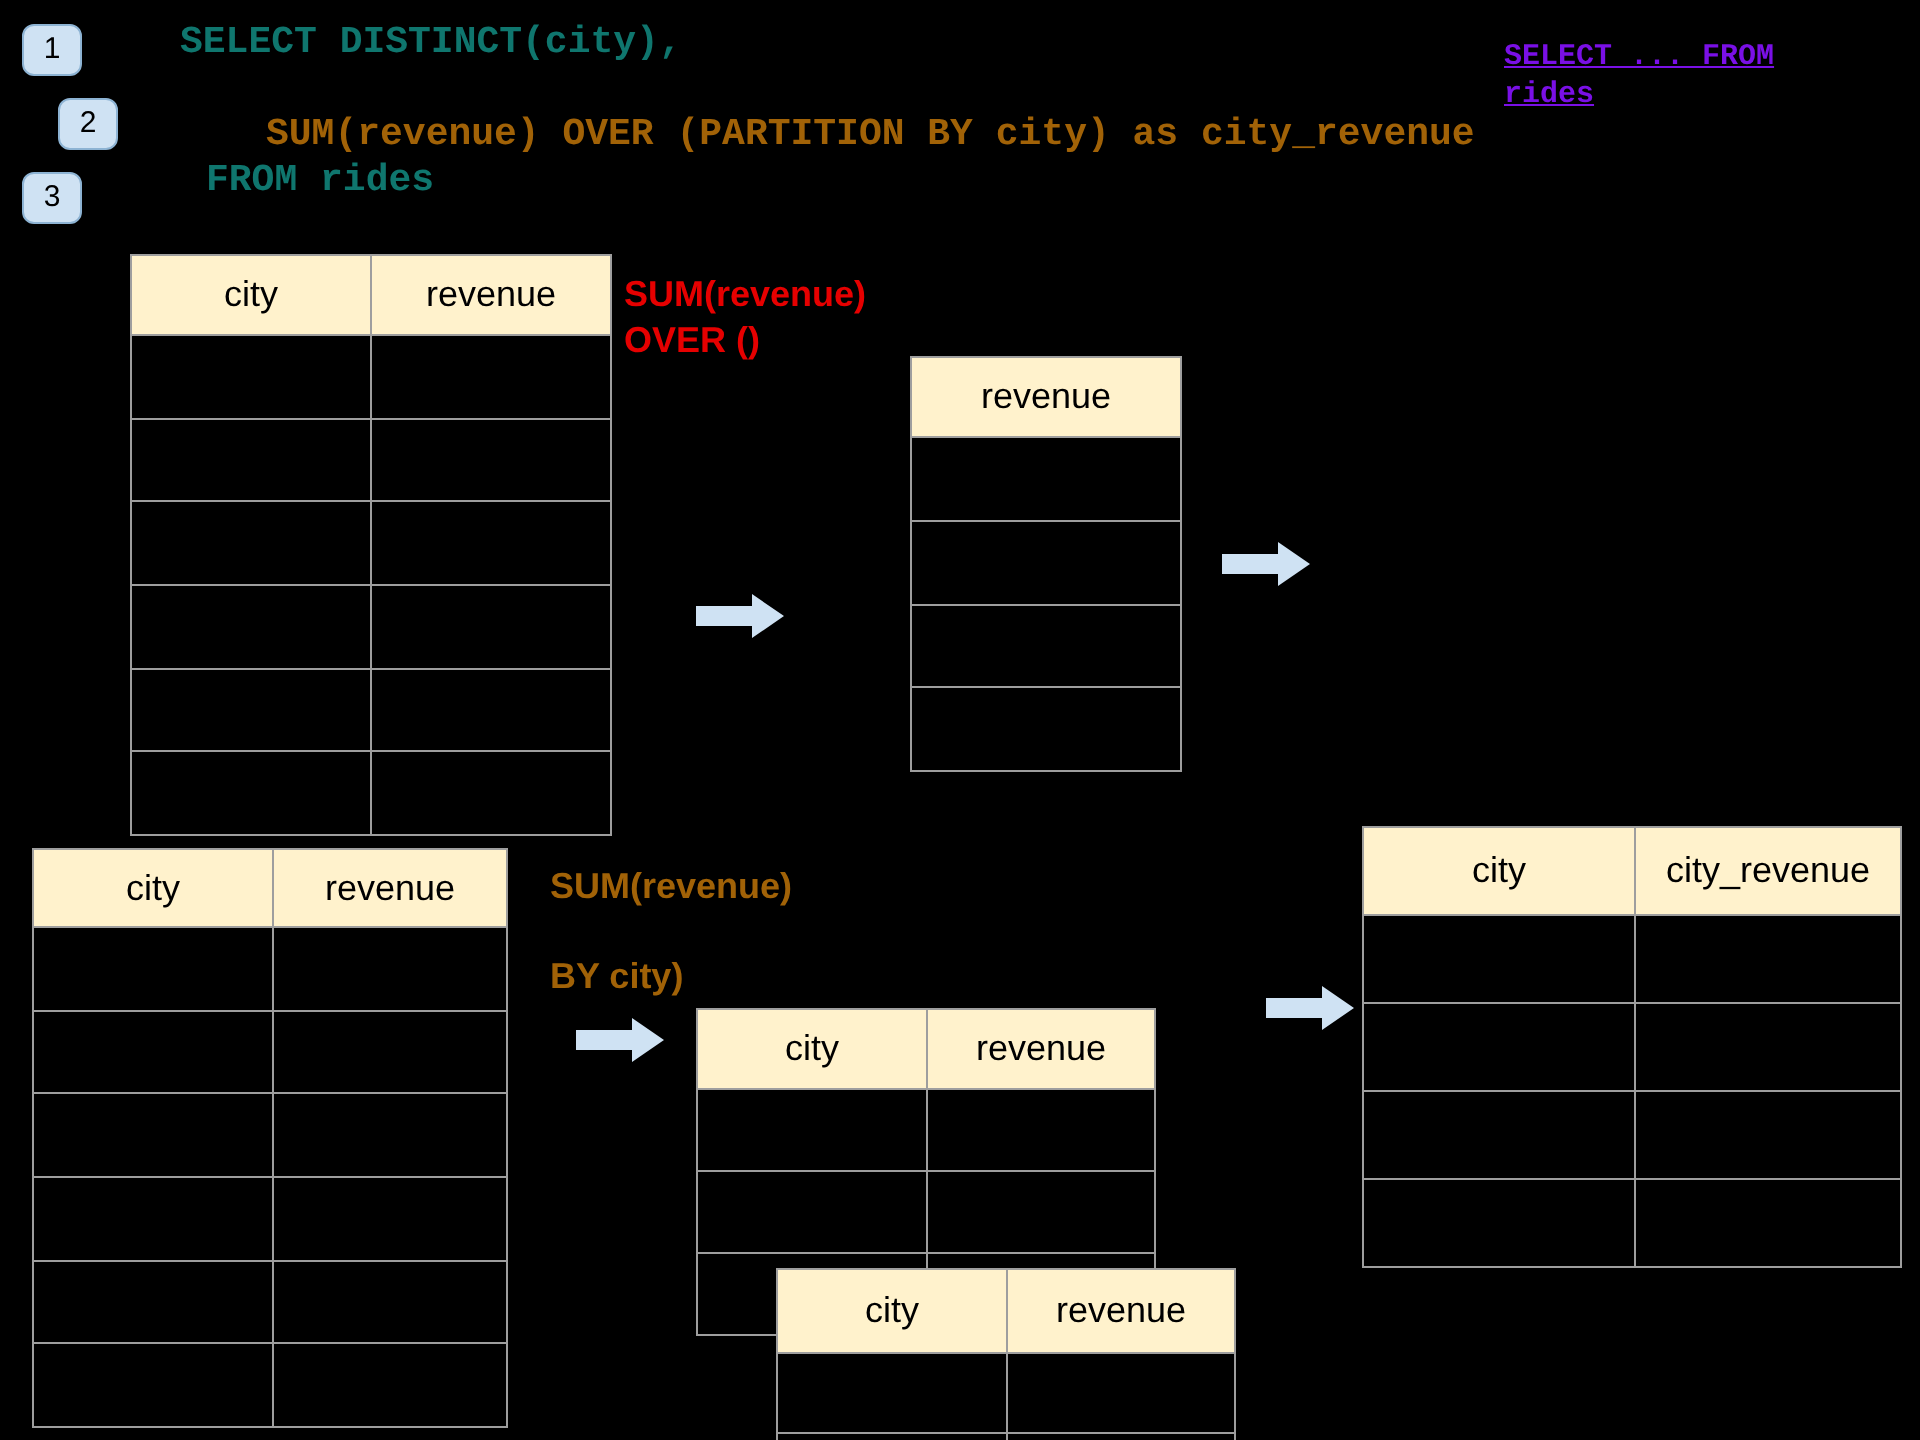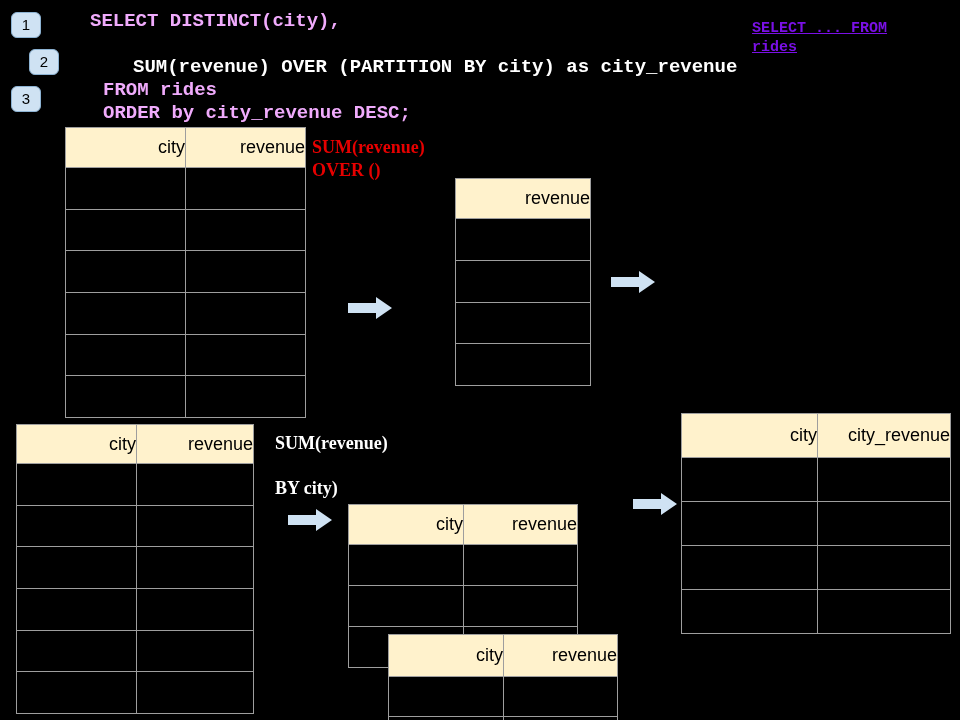--- a/index.html
+++ b/index.html
@@ -12,38 +12,38 @@
     position:absolute;width:30px;height:26px;border-radius:6px;
     background:#cfe2f3;border:1px solid #8db3d3;box-sizing:border-box;
     color:#000;font:15px/24px "Liberation Sans",sans-serif;text-align:center;
   }
   
   .code-line{
     position:absolute;white-space:pre;
     font-family:"Liberation Mono","DejaVu Sans Mono",monospace;
     font-weight:bold;font-size:19px;line-height:23px;
   }
-  .purple{color:#f0abfc;}
+  .purple{color:#0f766e;}
   .red{color:#e60000;}
-  .green{color:#ffffff;}
+  .green{color:#a16207;}
   .annot{
     position:absolute;white-space:pre;
-    font-family:Liberation Serif, serif;
+    font-family:Liberation Sans, sans-serif;
     font-weight:bold;font-size:18px;line-height:22.5px;
   }
   .side-note{
     position:absolute;white-space:pre;
     font-family:"Liberation Mono","DejaVu Sans Mono",monospace;
     font-weight:bold;font-size:15px;line-height:19px;color:#7a10e6;
   }
   
   .tbl{position:absolute;border-collapse:collapse;table-layout:fixed;}
   .tbl th,.tbl td{border:1px solid #9e9e9e;box-sizing:border-box;padding:0;}
   .tbl th{
-    background:#fff2cc;color:#000;font-weight:400;text-align:right;
+    background:#fff2cc;color:#000;font-weight:400;text-align:center;
     font:400 18px "Liberation Sans",sans-serif;
   }
   .tbl td{background:#000;}
   #t1{left:65px;top:127px;width:240px;}
   #t1 thead tr{height:40px;} #t1 tbody tr{height:41.7px;}
   #t2{left:455px;top:178px;width:135px;}
   #t2 thead tr{height:40px;} #t2 tbody tr{height:41.75px;}
   #t3{left:16px;top:424px;width:237px;}
   #t3 thead tr{height:39px;} #t3 tbody tr{height:41.7px;}
   #t4{left:348px;top:504px;width:229px;}
@@ -60,21 +60,20 @@
 
 <div id="stage">
 
   <div class="badge" style="left:11px;top:12px;">1</div>
   <div class="badge" style="left:29px;top:49px;">2</div>
   <div class="badge" style="left:11px;top:86px;">3</div>
 
   <div class="code-line purple" style="left:90px;top:10px;">SELECT DISTINCT(city),</div>
   <div class="code-line green" style="left:133px;top:56px;">SUM(revenue) OVER (PARTITION BY city) as city_revenue</div>
   <div class="code-line purple" style="left:103px;top:79px;text-align:center;">FROM rides</div>
-  <div class="code-line purple" style="left:103px;top:102px;">ORDER by city_revenue DESC;</div>
 
   <div class="side-note" style="left:752px;top:19px;text-decoration:underline;"><span>SELECT ... FROM</span><br><span>rides</span></div>
 
   <div class="annot red" style="left:312px;top:136px;"><span>SUM(revenue)</span><br><span>OVER ()</span></div>
 
   <div class="annot green" style="left:275px;top:432px;"><span>SUM(revenue)</span><br><br><span>BY city)</span></div>
 
   <table class="tbl" id="t1">
     <colgroup>
         <col style="width:120px">

